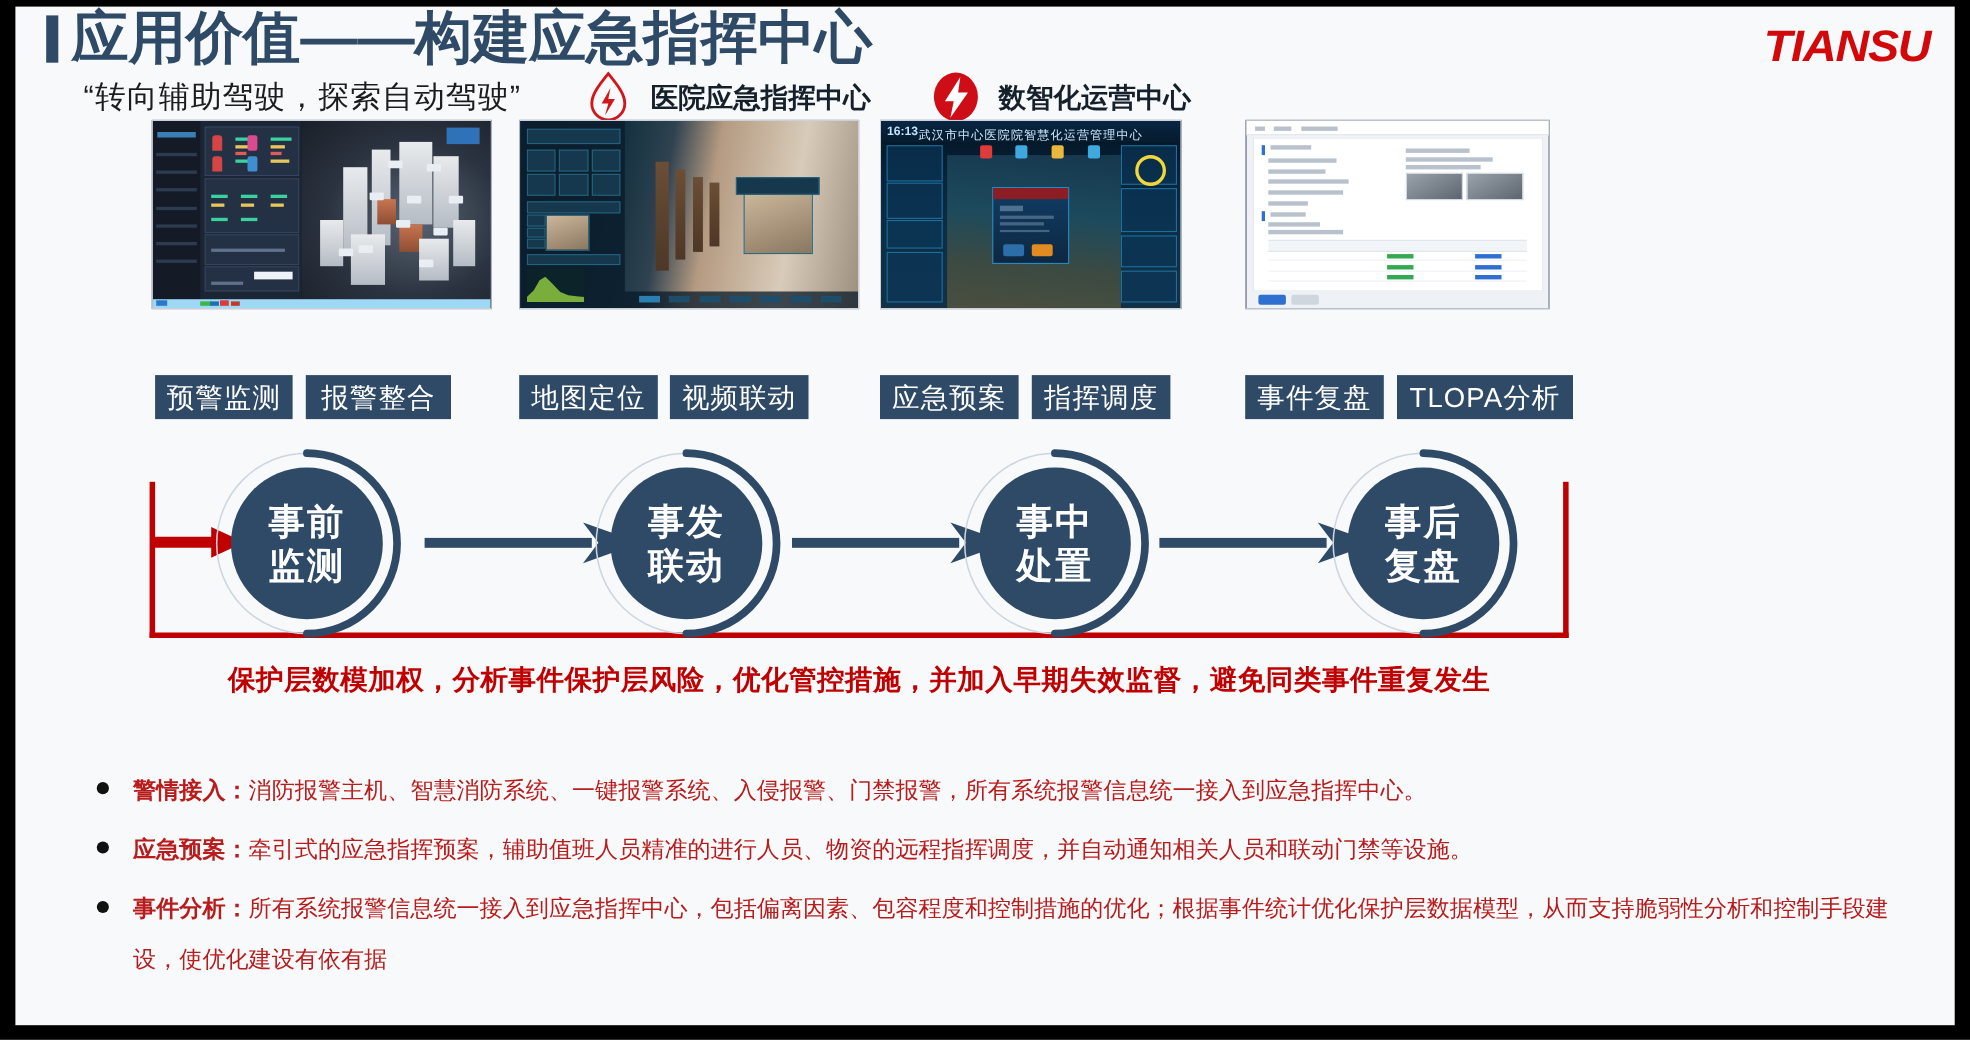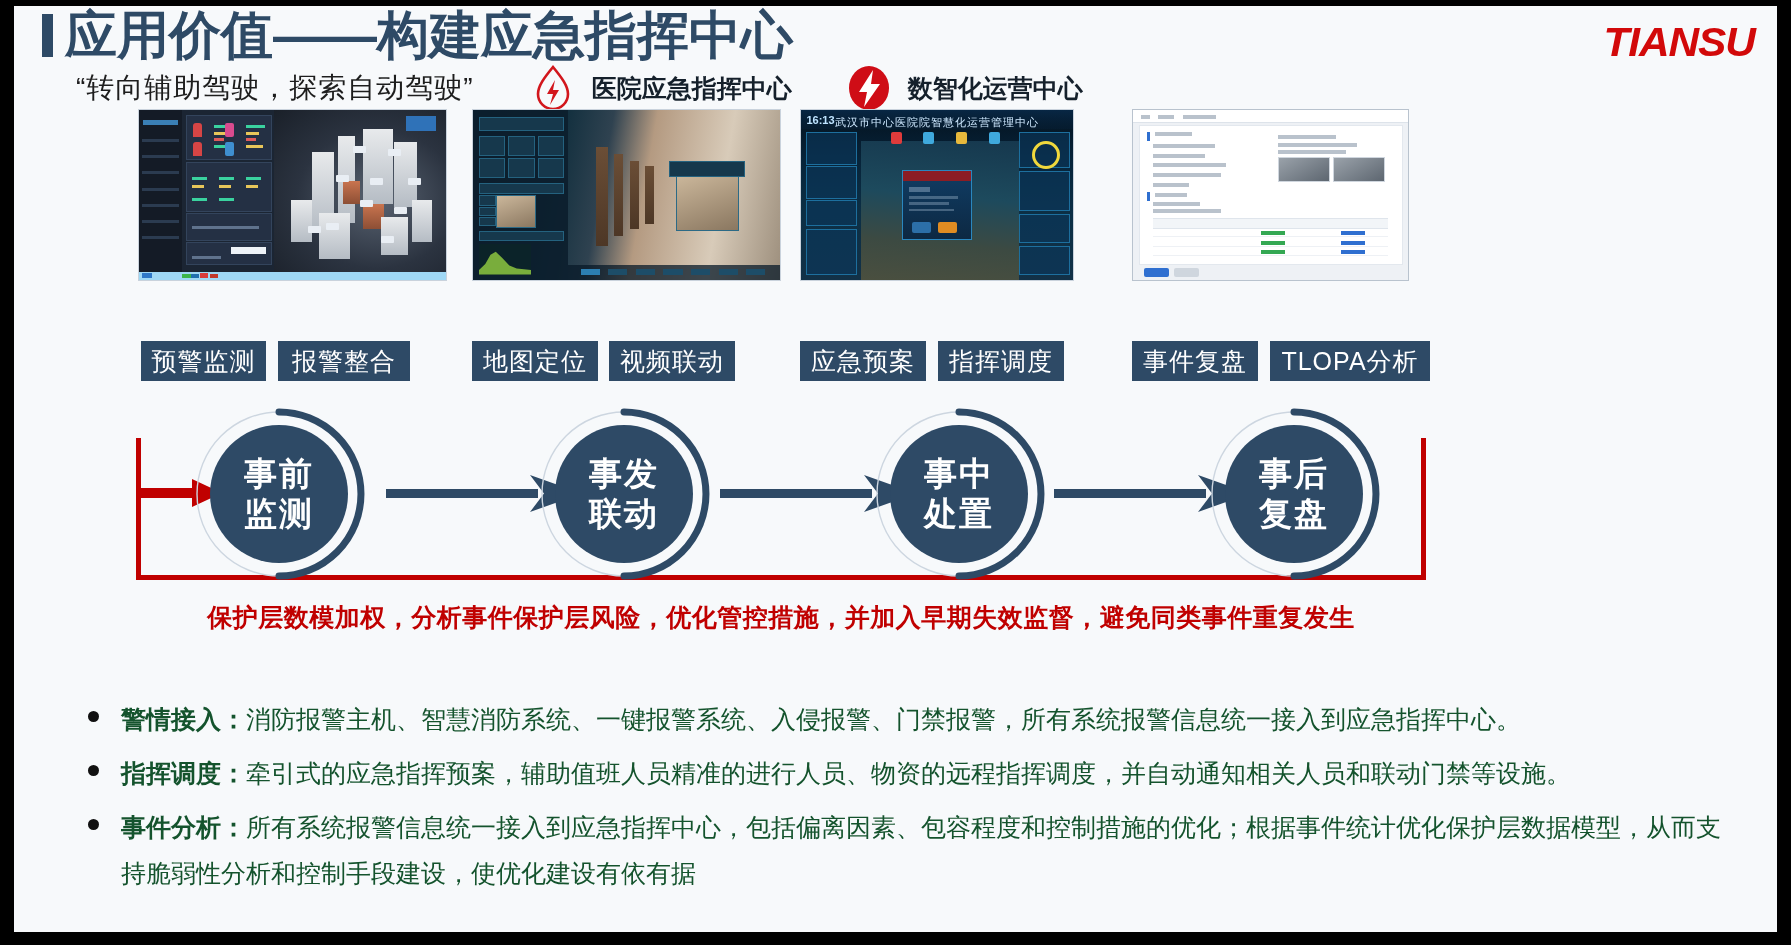--- a/index.html
+++ b/index.html
@@ -220,22 +220,22 @@
   }
   .dot {
     width: 11px; height: 11px;
     border-radius: 50%;
     background: #111;
     margin-top: 15px;
     margin-right: 22px;
     flex: none;
   }
   .btext {
-    font-size: 25px;
-    color: #14532d;
+    font-size: 21px;
+    color: #b91c1c;
     line-height: 46px;
     letter-spacing: 0px;
   }
   .btext b { font-weight: bold; }
 </style>
 </head>
 <body>
 
 <div id="slide">
   <div id="canvas">
@@ -532,21 +532,21 @@
       <div>复盘</div>
     </div>
 
     <div class="bullets">
       <div class="bullet">
         <div class="dot"></div>
         <div class="btext"><b>警情接入：</b><span>消防报警主机、智慧消防系统、一键报警系统、入侵报警、门禁报警，所有系统报警信息统一接入到应急指挥中心。</span></div>
       </div>
       <div class="bullet">
         <div class="dot"></div>
-        <div class="btext"><b>指挥调度：</b><span>牵引式的应急指挥预案，辅助值班人员精准的进行人员、物资的远程指挥调度，并自动通知相关人员和联动门禁等设施。</span></div>
+        <div class="btext"><b>应急预案：</b><span>牵引式的应急指挥预案，辅助值班人员精准的进行人员、物资的远程指挥调度，并自动通知相关人员和联动门禁等设施。</span></div>
       </div>
       <div class="bullet">
         <div class="dot"></div>
         <div class="btext" style="max-width:1620px;"><b>事件分析：</b><span>所有系统报警信息统一接入到应急指挥中心，包括偏离因素、包容程度和控制措施的优化；根据事件统计优化保护层数据模型，从而支持脆弱性分析和控制手段建设，使优化建设有依有据</span></div>
       </div>
     </div>
 
   </div>
 </div>
 

